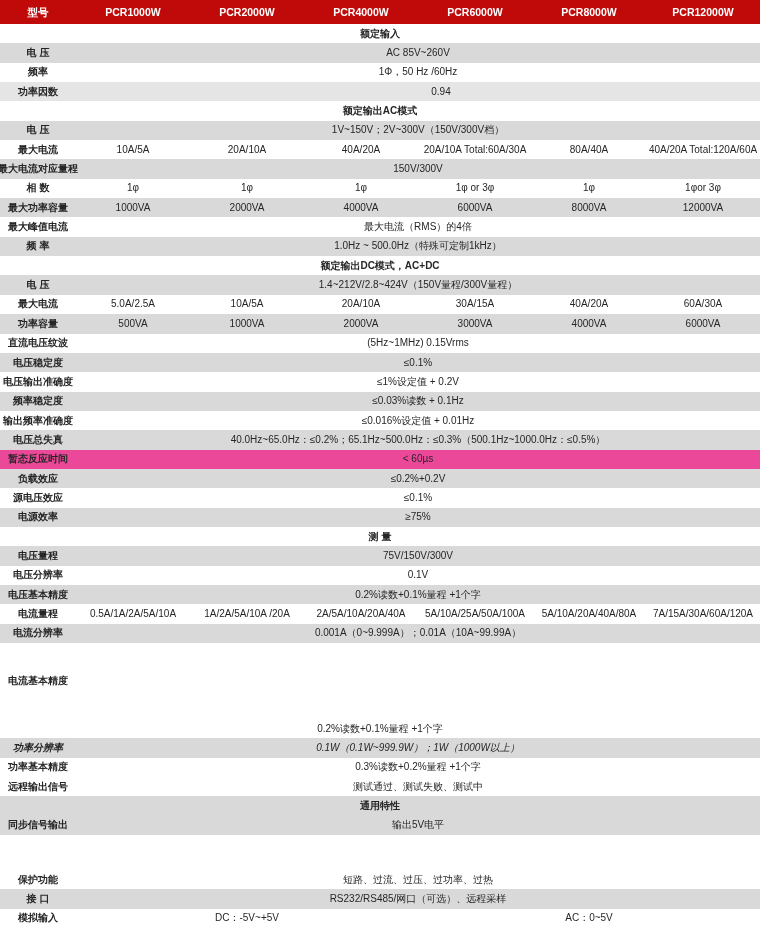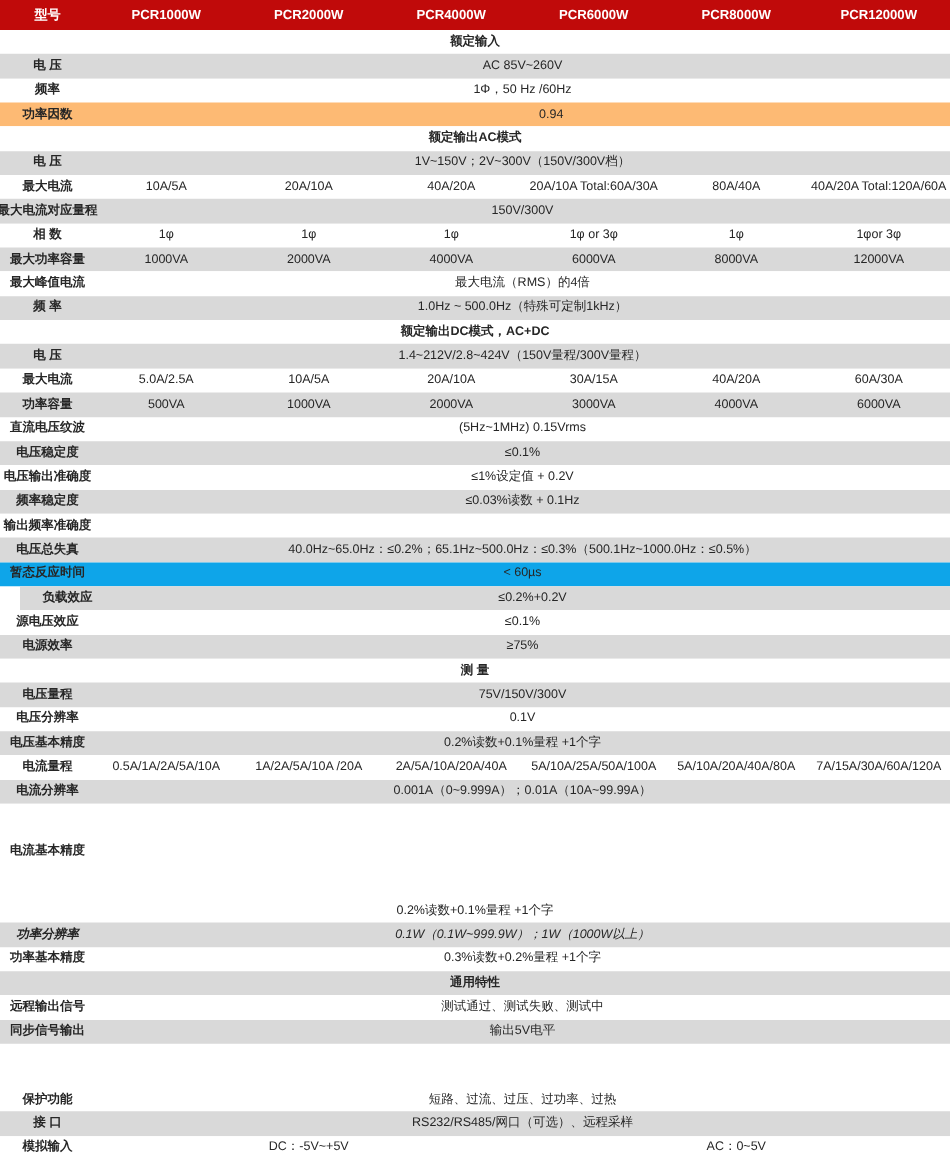--- a/index.html
+++ b/index.html
@@ -90,21 +90,21 @@
       <div class="section-cell">额定输入</div>
     </div>
     <div class="row gray" style="background: rgb(217, 217, 217);">
       <div class="label-cell">电 压</div>
       <div class="value-full">AC 85V~260V</div>
     </div>
     <div class="row white" style="background: rgb(255, 255, 255);">
       <div class="label-cell">频率</div>
       <div class="value-full">1Φ，50 Hz /60Hz</div>
     </div>
-    <div class="row gray" style="background: #fdba74; gap: 46px;">
+    <div class="row gray" style="background: #e5e5e5; gap: 46px;">
       <div class="label-cell">功率因数</div>
       <div class="value-full">0.94</div>
     </div>
     <div class="row white" style="background: rgb(255, 255, 255);">
       <div class="section-cell">额定输出AC模式</div>
     </div>
     <div class="row gray" style="background: rgb(217, 217, 217);">
       <div class="label-cell">电 压</div>
       <div class="value-full">1V~150V；2V~300V（150V/300V档）</div>
     </div>
@@ -183,30 +183,31 @@
     <div class="row white" style="background: rgb(255, 255, 255);">
       <div class="label-cell">电压输出准确度</div>
       <div class="value-full">≤1%设定值 + 0.2V</div>
     </div>
     <div class="row gray" style="background: rgb(217, 217, 217);">
       <div class="label-cell">频率稳定度</div>
       <div class="value-full">≤0.03%读数 + 0.1Hz</div>
     </div>
     <div class="row white" style="background: rgb(255, 255, 255);">
       <div class="label-cell">输出频率准确度</div>
+      <div class="value-full">≤0.016%设定值 + 0.01Hz</div>
     </div>
     <div class="row gray" style="background: rgb(217, 217, 217);">
       <div class="label-cell">电压总失真</div>
       <div class="value-full">40.0Hz~65.0Hz：≤0.2%；65.1Hz~500.0Hz：≤0.3%（500.1Hz~1000.0Hz：≤0.5%）</div>
     </div>
-    <div class="row white" style="background: #0ea5e9;">
+    <div class="row white" style="background: #ec4899;">
       <div class="label-cell">暂态反应时间</div>
       <div class="value-full">&lt; 60µs</div>
     </div>
-    <div class="row gray" style="background: rgb(217, 217, 217); margin-left: 16px;">
+    <div class="row gray" style="background: rgb(217, 217, 217);">
       <div class="label-cell">负载效应</div>
       <div class="value-full">≤0.2%+0.2V</div>
     </div>
     <div class="row white" style="background: rgb(255, 255, 255);">
       <div class="label-cell">源电压效应</div>
       <div class="value-full">≤0.1%</div>
     </div>
     <div class="row gray" style="background: rgb(217, 217, 217);">
       <div class="label-cell">电源效率</div>
       <div class="value-full">≥75%</div>
@@ -244,26 +245,26 @@
       <div class="value-full">0.2%读数+0.1%量程 +1个字</div>
     </div>
     <div class="row gray" style="background: rgb(217, 217, 217); font-style: italic;">
       <div class="label-cell">功率分辨率</div>
       <div class="value-full">0.1W（0.1W~999.9W）；1W（1000W以上）</div>
     </div>
     <div class="row white" style="background: rgb(255, 255, 255);">
       <div class="label-cell">功率基本精度</div>
       <div class="value-full">0.3%读数+0.2%量程 +1个字</div>
     </div>
-    <div class="row gray" style="background: rgb(217, 217, 217);">
-      <div class="section-cell">通用特性</div>
-    </div>
     <div class="row white" style="background: rgb(255, 255, 255);">
       <div class="label-cell">远程输出信号</div>
       <div class="value-full">测试通过、测试失败、测试中</div>
+    </div>
+    <div class="row gray" style="background: rgb(217, 217, 217);">
+      <div class="section-cell">通用特性</div>
     </div>
     <div class="row gray" style="background: rgb(217, 217, 217);">
       <div class="label-cell">同步信号输出</div>
       <div class="value-full">输出5V电平</div>
     </div>
     <div class="row white" style="background: rgb(255, 255, 255); margin-top: 35px;">
       <div class="label-cell">保护功能</div>
       <div class="value-full">短路、过流、过压、过功率、过热</div>
     </div>
     <div class="row gray" style="background: rgb(217, 217, 217);">

